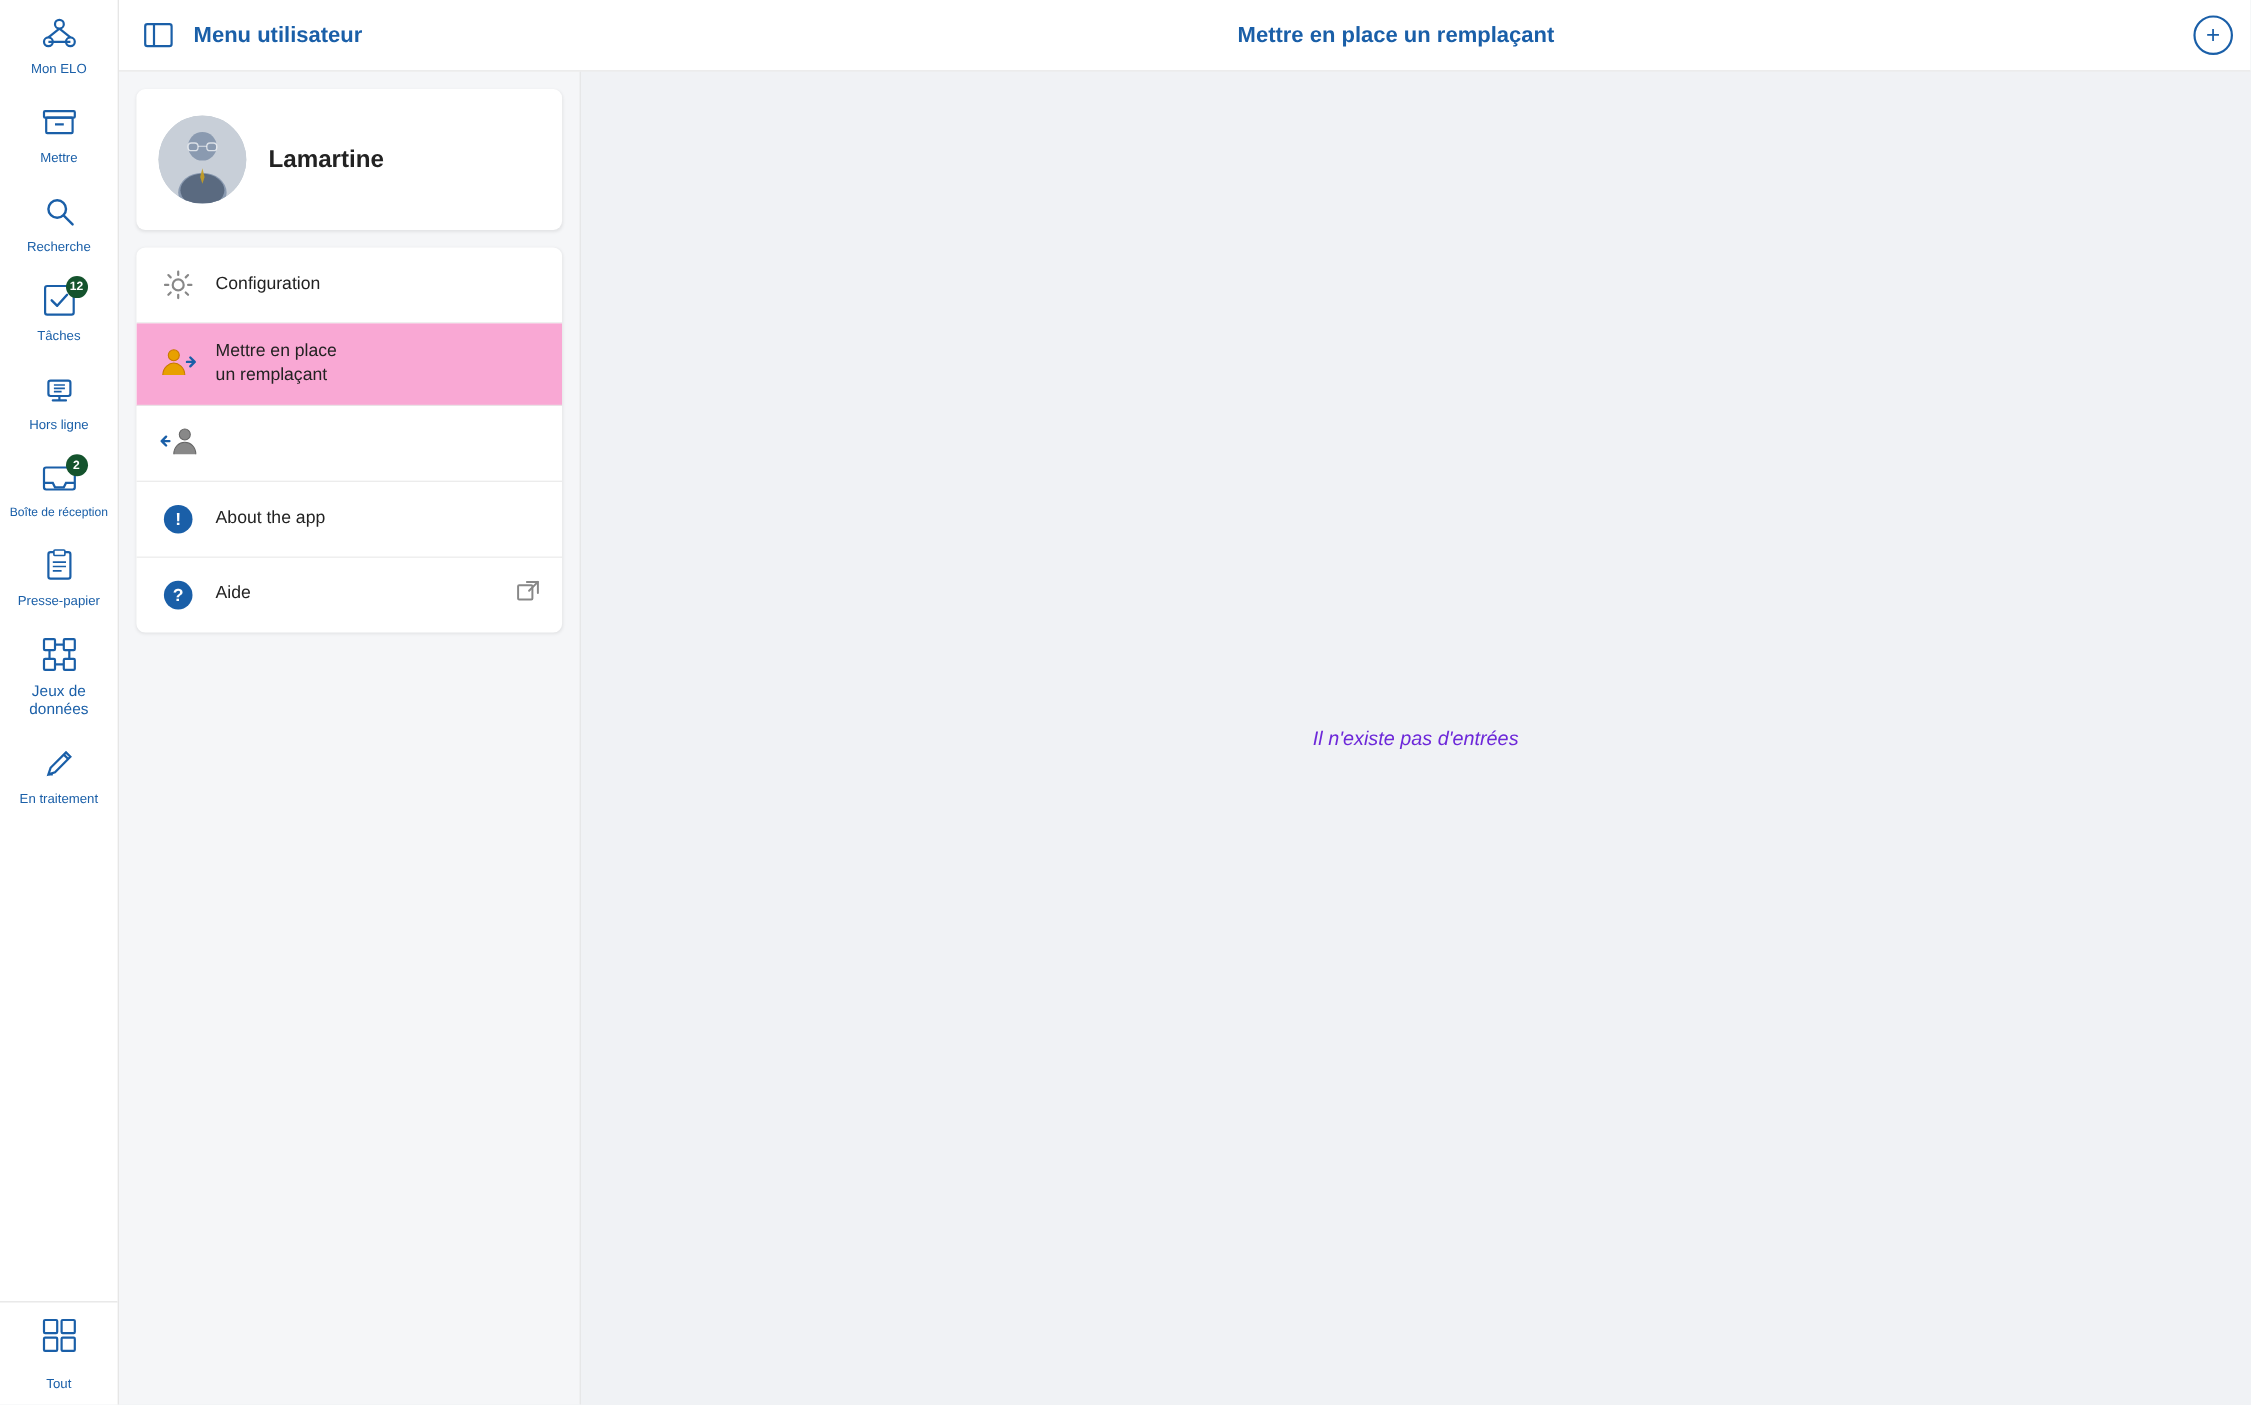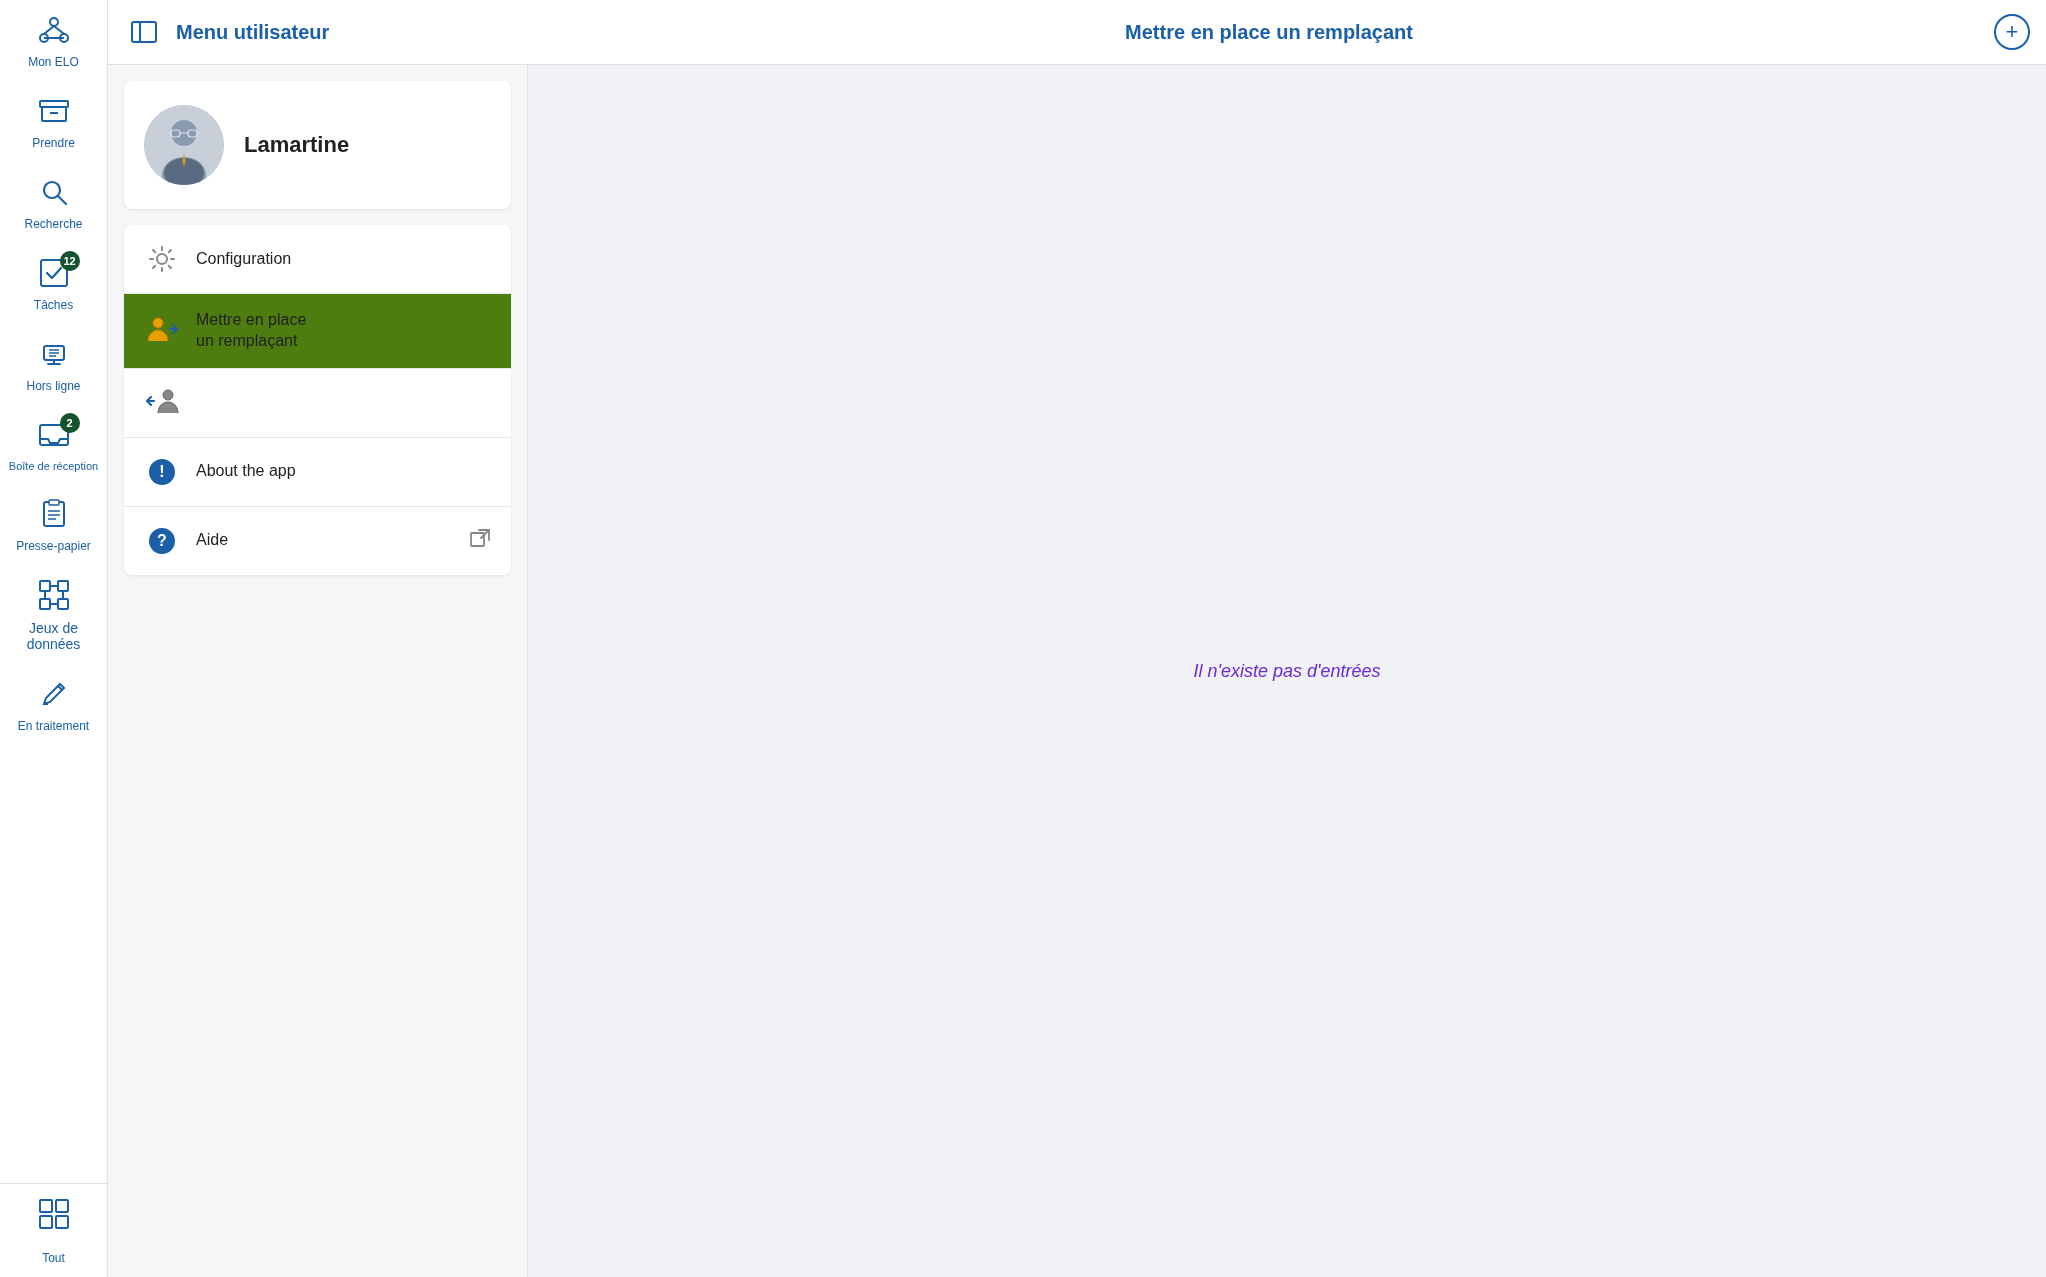--- a/index.html
+++ b/index.html
@@ -187,21 +187,21 @@
       border-bottom: 1px solid #e8e8e8;
       font-size: 16px;
       color: #222;
     }
 
     .menu-item:last-child {
       border-bottom: none;
     }
 
     .menu-item.active {
-      background: #4d7c0f;
+      background: #f9a8d4;
     }
 
     .menu-item .menu-icon {
       width: 36px;
       height: 36px;
       flex-shrink: 0;
       display: flex;
       align-items: center;
       justify-content: center;
     }
@@ -262,21 +262,21 @@
   </div>
 
   <div class="sidebar-item">
     <div class="icon-wrap">
       <svg viewBox="0 0 36 36" fill="none">
         <rect x="4" y="8" width="28" height="6" rx="1" stroke="#1a5fa8" stroke-width="2"></rect>
         <rect x="6" y="14" width="24" height="14" rx="1" stroke="#1a5fa8" stroke-width="2"></rect>
         <line x1="14" y1="20" x2="22" y2="20" stroke="#1a5fa8" stroke-width="2"></line>
       </svg>
     </div>
-    <span>Prendre</span>
+    <span>Mettre</span>
   </div>
 
   <div class="sidebar-item">
     <div class="icon-wrap">
       <svg viewBox="0 0 36 36" fill="none">
         <circle cx="16" cy="16" r="8" stroke="#1a5fa8" stroke-width="2.2"></circle>
         <line x1="22" y1="22" x2="30" y2="30" stroke="#1a5fa8" stroke-width="2.2" stroke-linecap="round"></line>
       </svg>
     </div>
     <span>Recherche</span>

